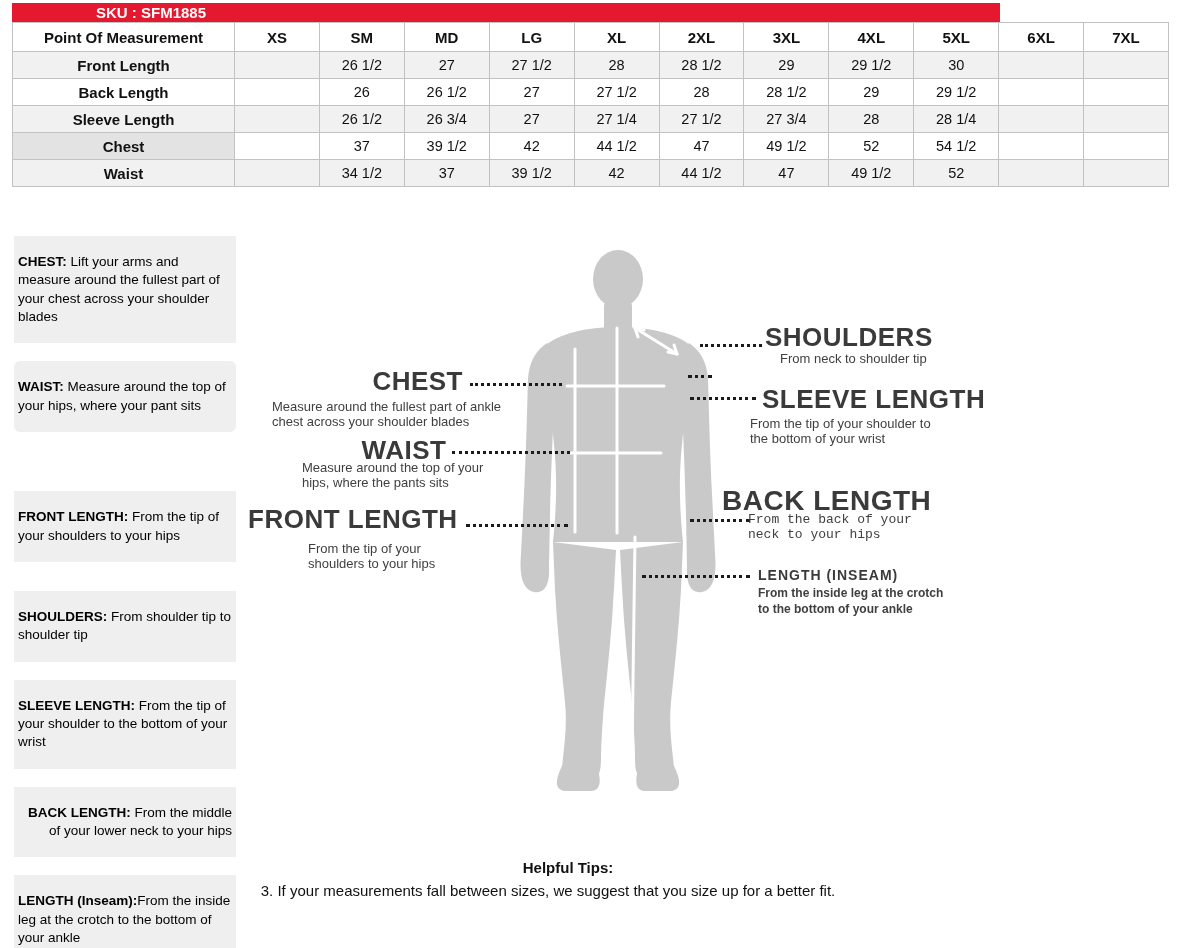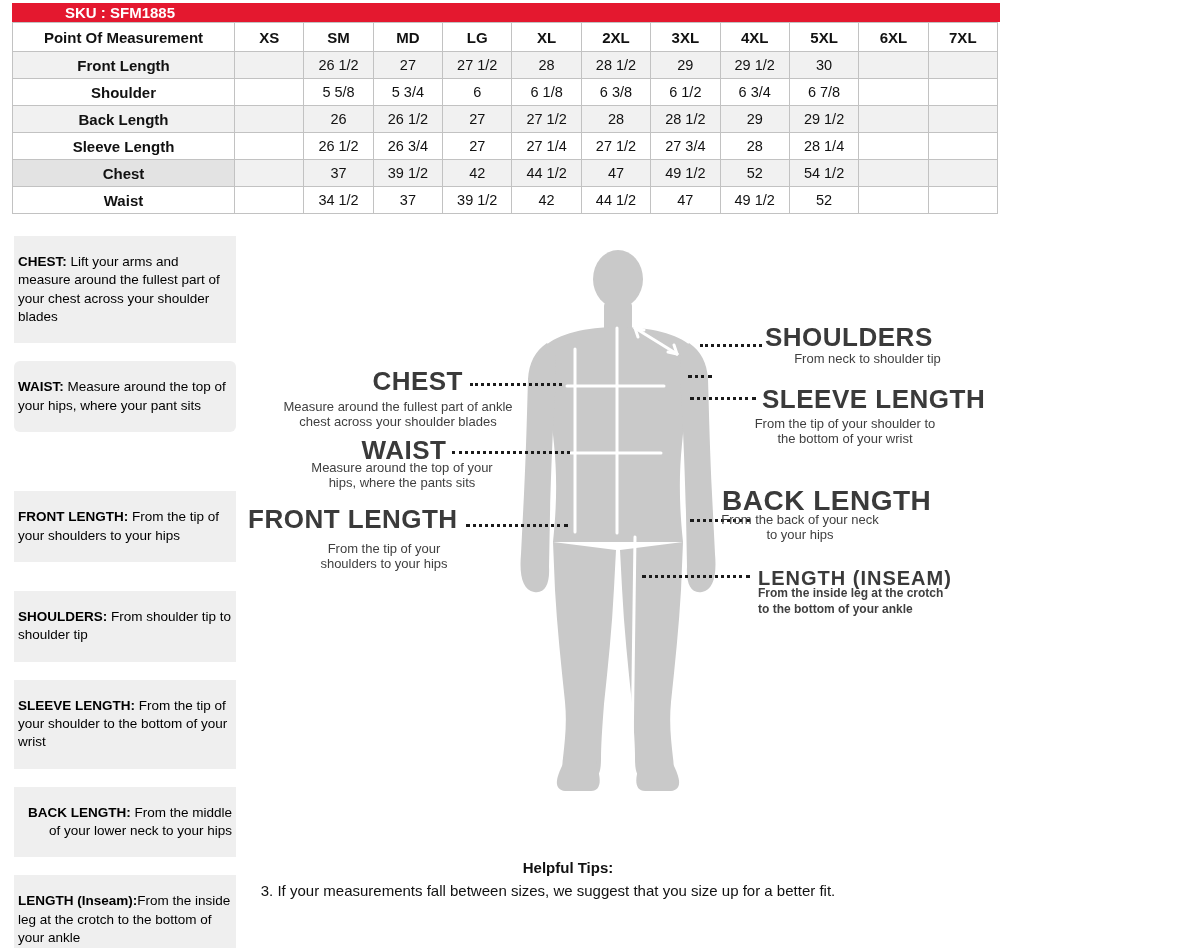--- a/index.html
+++ b/index.html
@@ -4,25 +4,25 @@
 <style>
   html,body{margin:0;padding:0;}
   body{
     width:1200px;height:948px;position:relative;background:#fff;
     font-family:"Liberation Sans",sans-serif;color:#111;overflow:hidden;
   }
   
   .sku-bar{
     position:absolute;left:12px;top:3px;width:988px;height:19px;
     background:#e4182f;color:#fff;font-weight:bold;font-size:15px;
-    line-height:19px;padding-left:53px;box-sizing:border-box;
+    line-height:19px;padding-left:84px;box-sizing:border-box;
   }
   
   .size-table{
-    position:absolute;left:12px;top:22px;width:986px;
+    position:absolute;left:12px;top:22px;width:1157px;
     border-collapse:collapse;table-layout:fixed;background:#fff;
   }
   .size-table th,.size-table td{
     border:1px solid #c2c2c2;text-align:center;vertical-align:middle;
     padding:0;font-size:14.5px;height:26px;overflow:hidden;white-space:nowrap;
   }
   .size-table thead th{height:28px;font-weight:bold;background:#fff;font-size:15px;}
   .size-table th.lab{width:221px;}
   .size-table td.lab{font-weight:bold;font-size:15px;}
   .size-table tbody tr:nth-child(odd){background:#f1f1f1;}
@@ -36,28 +36,28 @@
   .side-block b{font-weight:bold;}
   
   .figure-svg{position:absolute;left:498px;top:246px;}
   .dlabel{position:absolute;font-weight:bold;color:#3a3a3a;white-space:nowrap;font-size:26px;letter-spacing:.5px;}
   .chest-title{left:323px;top:366px;width:140px;text-align:right;}
   .waist-title{left:322px;top:435px;width:164px;text-align:center;}
   .frontlen-title{left:248px;top:504px;}
   .shoulders-title{left:765px;top:322px;}
   .sleeve-title{left:762px;top:384px;}
   .back-title{left:722px;top:485px;font-size:28px;}
-  .inseam-title{left:758px;top:567px;font-size:20px;letter-spacing:1px;}
-  .ddesc{position:absolute;font-size:13px;color:#3f3f3f;text-align:center;line-height:1.12;}
+  .inseam-title{left:758px;top:567px;font-size:14px;letter-spacing:1px;}
+  .ddesc{position:absolute;font-size:13px;color:#3f3f3f;text-align:left;line-height:1.12;}
   .chest-desc{left:272px;top:400px;width:252px;}
   .waist-desc{left:302px;top:461px;width:200px;}
   .frontlen-desc{left:308px;top:542px;width:152px;}
   .shoulders-desc{left:780px;top:352px;width:175px;}
   .sleeve-desc{left:750px;top:417px;width:190px;}
-  .back-desc{left:716px;top:513px;width:168px;}
+  .back-desc{left:748px;top:513px;width:168px;font-family:Liberation Mono, monospace;}
   .inseam-desc{left:758px;top:586px;width:190px;font-weight:bold;font-size:12px;text-align:left;line-height:1.3;}
   .leader{position:absolute;height:0;border-top:3px dotted #1b1b1b;}
   #ld-chest{left:470px;top:383px;width:92px;}
   #ld-waist{left:452px;top:451px;width:118px;}
   #ld-front{left:466px;top:524px;width:102px;}
   #ld-shoulders{left:700px;top:344px;width:62px;}
   #ld-chest-r{left:688px;top:375px;width:24px;}
   #ld-sleeve{left:690px;top:397px;width:66px;}
   #ld-back{left:690px;top:519px;width:60px;}
   #ld-inseam{left:642px;top:575px;width:108px;}
@@ -97,34 +97,20 @@
         <td class="lab">Front Length</td>
         <td></td>
         <td>26 1/2</td>
         <td>27</td>
         <td>27 1/2</td>
         <td>28</td>
         <td>28 1/2</td>
         <td>29</td>
         <td>29 1/2</td>
         <td>30</td>
-        <td></td>
-        <td></td>
-      </tr>
-      <tr>
-        <td class="lab">Shoulder</td>
-        <td></td>
-        <td>5 5/8</td>
-        <td>5 3/4</td>
-        <td>6</td>
-        <td>6 1/8</td>
-        <td>6 3/8</td>
-        <td>6 1/2</td>
-        <td>6 3/4</td>
-        <td>6 7/8</td>
         <td></td>
         <td></td>
       </tr>
       <tr>
         <td class="lab">Back Length</td>
         <td></td>
         <td>26</td>
         <td>26 1/2</td>
         <td>27</td>
         <td>27 1/2</td>

